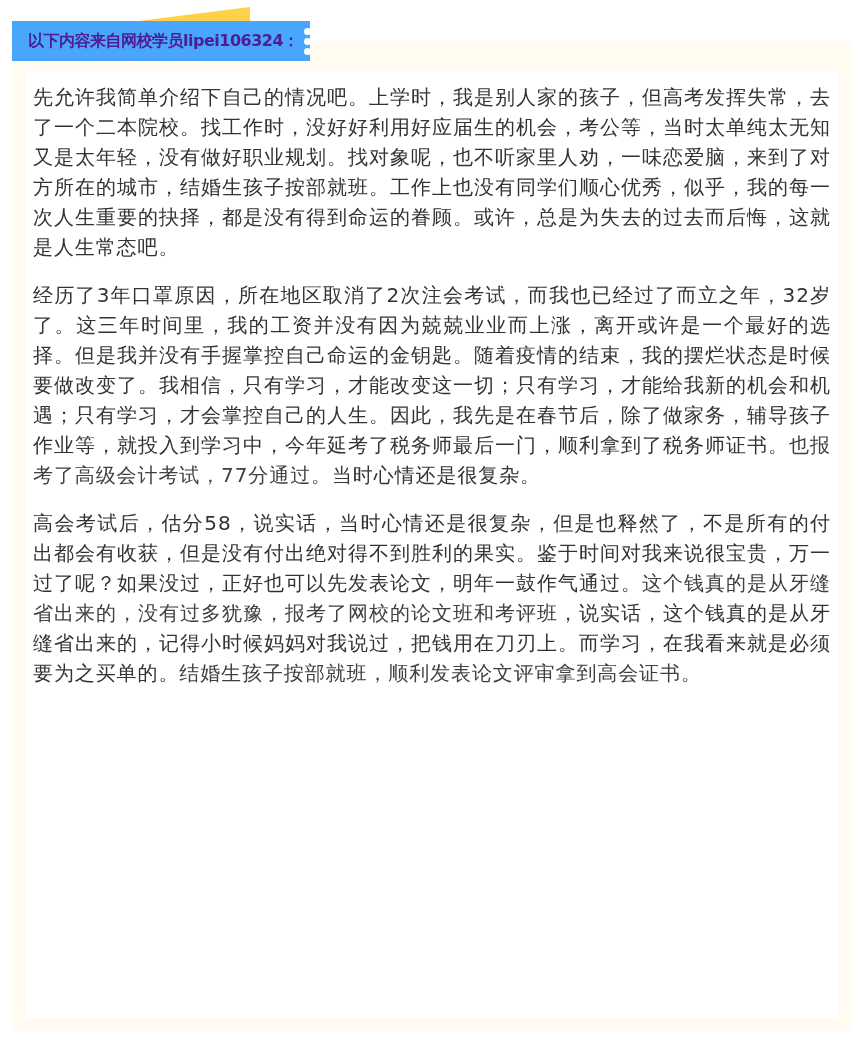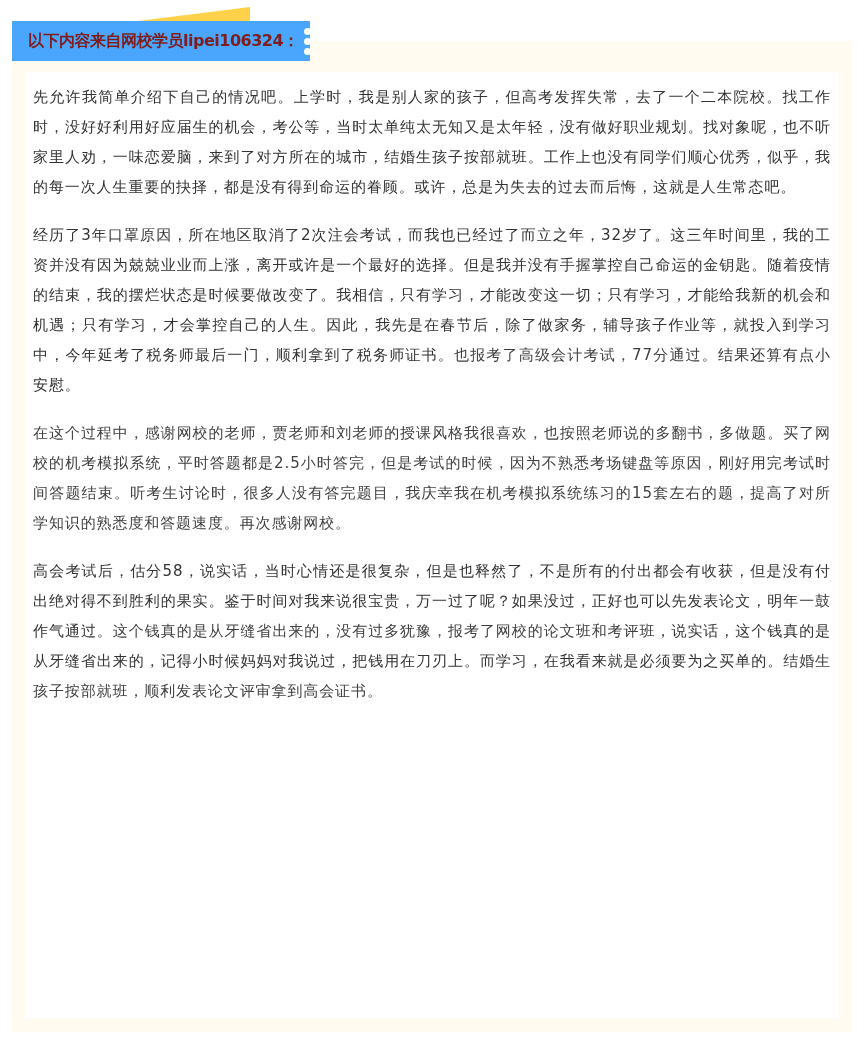--- a/index.html
+++ b/index.html
@@ -4,26 +4,26 @@
 <style>
   html, body { margin: 0; padding: 0; background: #ffffff; }
   body { width: 865px; height: 1040px; position: relative; overflow: hidden;
          font-family: "DejaVu Sans", "Liberation Sans", sans-serif; }
   .cream { position: absolute; left: 12px; top: 41px; width: 840px; height: 991px; background: #fffbf0; }
   .card { position: absolute; left: 25px; top: 72px; width: 814px; height: 946px; background: #ffffff; }
   .ribbon { position: absolute; left: 90px; top: 7px; width: 0; height: 0;
             border-style: solid; border-width: 0 0 20px 160px;
             border-color: transparent transparent #ffd04a transparent; }
   .header { position: absolute; left: 12px; top: 21px; width: 298px; height: 40px; background: #4aa6fc;
-            color: #7f1d1d; font-weight: bold; font-size: 16px; line-height: 40px; padding-left: 16px;
+            color: #4c1d95; font-weight: bold; font-size: 16px; line-height: 40px; padding-left: 16px;
             box-sizing: border-box; letter-spacing: -0.5px; }
   .dots { position: absolute; left: 304px; top: 28px; width: 8px; height: 30px; }
   .dots span { display: block; width: 7px; height: 7px; border-radius: 50%; background: #ffffff; margin-bottom: 3px; }
   .content { position: absolute; left: 33px; top: 82px; width: 798px; }
-  .para { margin: 0 0 18px 0; font-size: 15px; line-height: 30px; color: #333333; text-align: justify; letter-spacing: 0.9px; }
+  .para { margin: 0 0 18px 0; font-size: 20px; line-height: 30px; color: #333333; text-align: justify; letter-spacing: 0.9px; }
   .red { color: #404040; }
 </style>
 </head>
 <body>
 
 <div class="cream"></div>
 <div class="ribbon"></div>
 <div class="header">
   <span>以下内容来自网校学员lipei106324：</span>
 </div>
@@ -33,21 +33,18 @@
     <span></span>
   </div>
 
 <div class="card"></div>
 
 <div class="content">
   <p class="para">
     <span>先允许我简单介绍下自己的情况吧。上学时，我是别人家的孩子，但高考发挥失常，去了一个二本院校。找工作时，没好好利用好应届生的机会，考公等，当时太单纯太无知又是太年轻，没有做好职业规划。找对象呢，也不听家里人劝，一味恋爱脑，来到了对方所在的城市，结婚生孩子按部就班。工作上也没有同学们顺心优秀，似乎，我的每一次人生重要的抉择，都是没有得到命运的眷顾。或许，总是为失去的过去而后悔，这就是人生常态吧。</span>
   </p>
   <p class="para">
-    <span>经历了3年口罩原因，所在地区取消了2次注会考试，而我也已经过了而立之年，32岁了。这三年时间里，我的工资并没有因为兢兢业业而上涨，离开或许是一个最好的选择。但是我并没有手握掌控自己命运的金钥匙。随着疫情的结束，我的摆烂状态是时候要做改变了。我相信，只有学习，才能改变这一切；只有学习，才能给我新的机会和机遇；只有学习，才会掌控自己的人生。因此，我先是在春节后，除了做家务，辅导孩子作业等，就投入到学习中，今年延考了税务师最后一门，顺利拿到了税务师证书。</span><span class="red">也报考了高级会计考试，77分通过。</span><span>结果还算有点小安慰。</span>
-  </p>
-  <p class="para red">
-    <span>在这个过程中，感谢网校的老师，贾老师和刘老师的授课风格我很喜欢，也按照老师说的多翻书，多做题。买了网校的机考模拟系统，平时答题都是2.5小时答完，但是考试的时候，因为不熟悉考场键盘等原因，刚好用完考试时间答题结束。听考生讨论时，很多人没有答完题目，我庆幸我在机考模拟系统练习的15套左右的题，提高了对所学知识的熟悉度和答题速度。再次感谢网校。</span>
+    <span>经历了3年口罩原因，所在地区取消了2次注会考试，而我也已经过了而立之年，32岁了。这三年时间里，我的工资并没有因为兢兢业业而上涨，离开或许是一个最好的选择。但是我并没有手握掌控自己命运的金钥匙。随着疫情的结束，我的摆烂状态是时候要做改变了。我相信，只有学习，才能改变这一切；只有学习，才能给我新的机会和机遇；只有学习，才会掌控自己的人生。因此，我先是在春节后，除了做家务，辅导孩子作业等，就投入到学习中，今年延考了税务师最后一门，顺利拿到了税务师证书。</span><span class="red">也报考了高级会计考试，77分通过。</span><span>当时心情还是很复杂。</span>
   </p>
   <p class="para">
     <span>高会考试后，估分58，说实话，当时心情还是很复杂，但是也释然了，不是所有的付出都会有收获，但是没有付出绝对得不到胜利的果实。鉴于时间对我来说很宝贵，万一过了呢？如果没过，正好也可以先发表论文，明年一鼓作气通过。</span><span class="red">这个钱真的是从牙缝省出来的，没有过多犹豫，报考了网校的论文班和考评班</span><span>，说实话，这个钱真的是从牙缝省出来的，记得小时候妈妈对我说过，把钱用在刀刃上。而学习，在我看来就是必须要为之买单的。</span><span class="red">结婚生孩子按部就班，顺利发表论文评审拿到高会证书。</span>
   </p>
 </div>
 
 </body></html>

